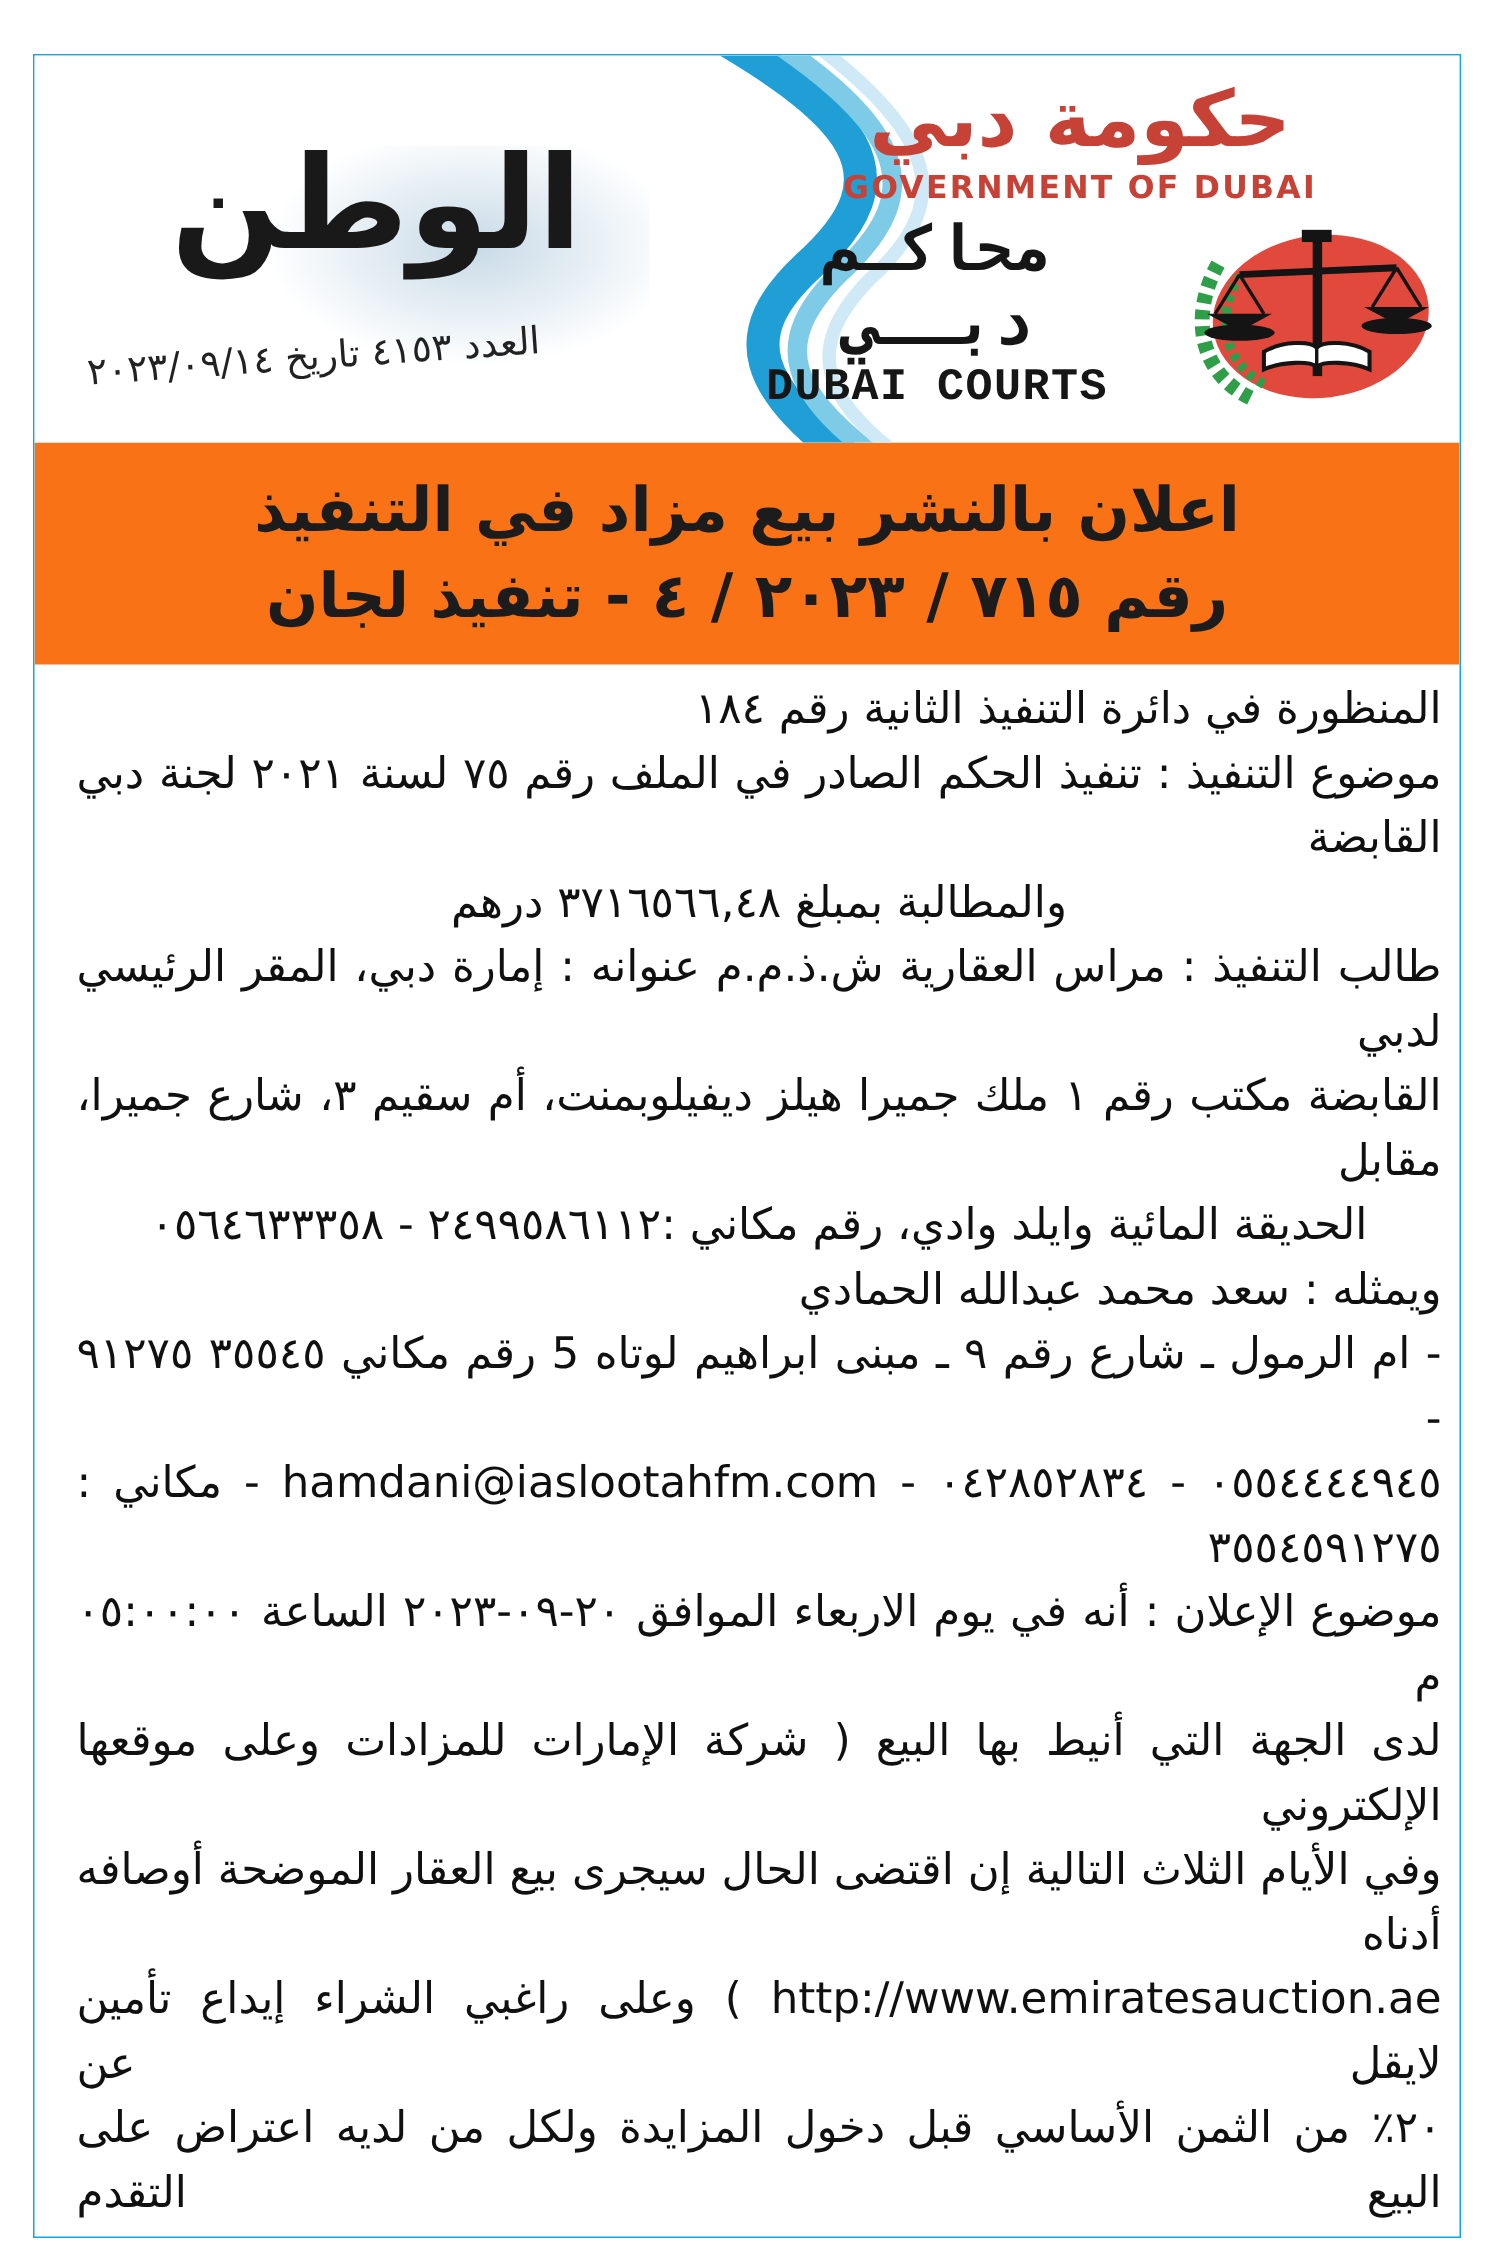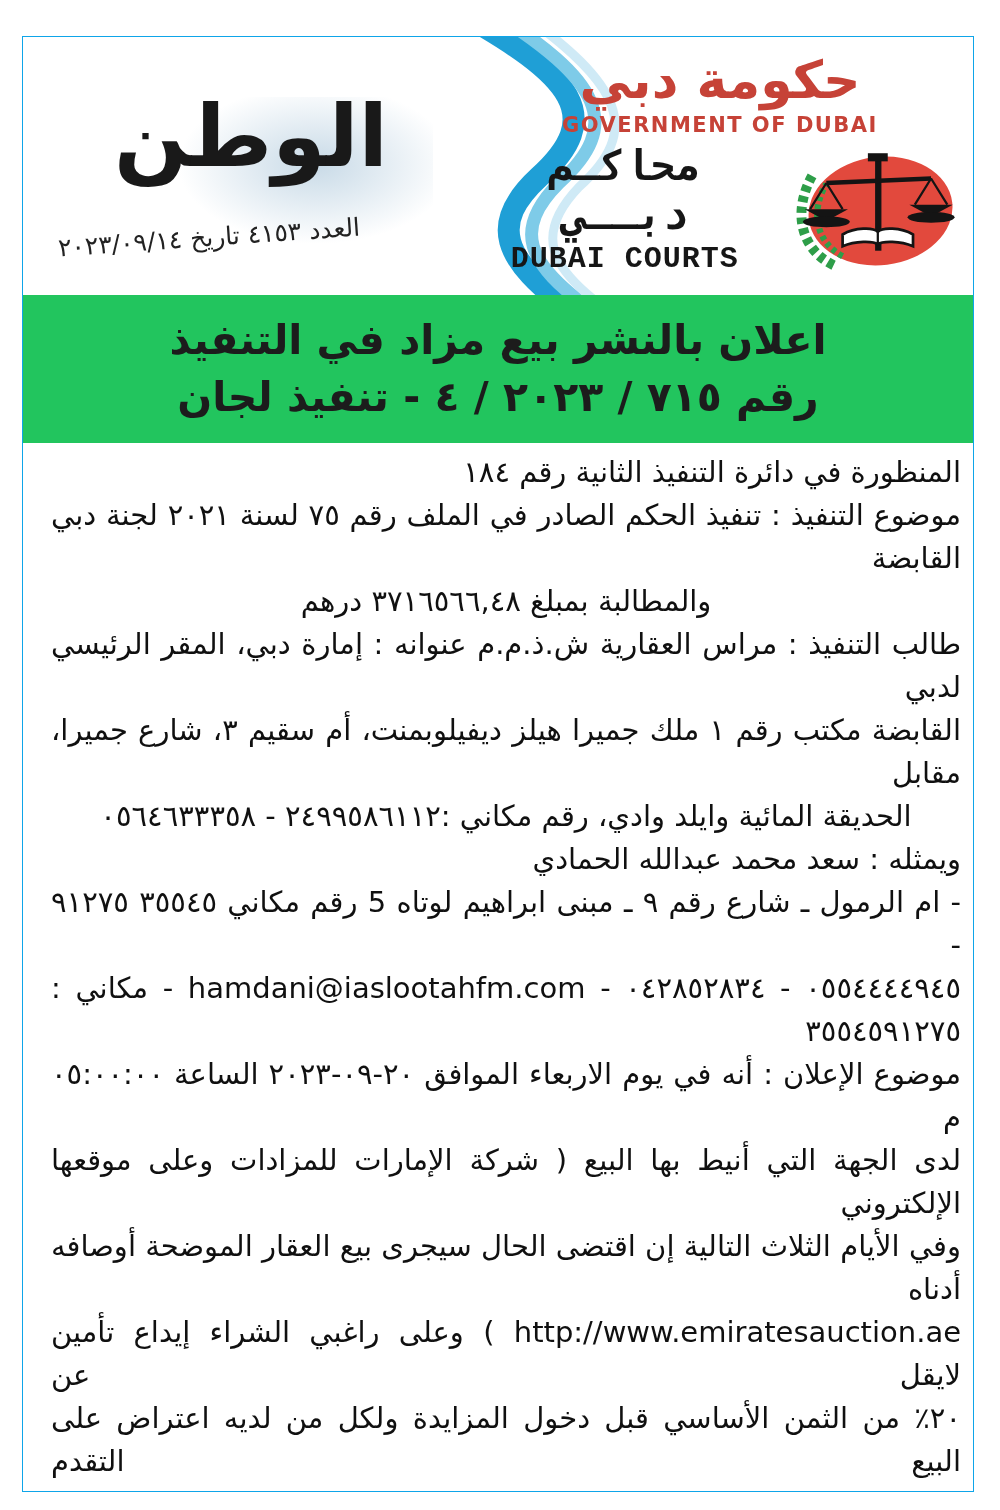--- a/index.html
+++ b/index.html
@@ -29,21 +29,21 @@
   .wave{position:absolute;left:318px;top:-6px;}
   .gov{position:absolute;right:18px;top:12px;width:470px;text-align:center;}
   .gov-ar{font-size:52px;font-weight:700;color:#c64237;direction:rtl;line-height:1.2;}
   .gov-en{font-size:21px;font-weight:700;color:#c64237;letter-spacing:1.5px;margin-top:2px;}
   .courts-row{display:flex;align-items:center;justify-content:center;gap:10px;margin-top:8px;font-family:Liberation Mono, monospace;}
   .courts-names{text-align:center;}
   .courts-ar{font-size:42px;font-weight:800;color:#161616;direction:rtl;line-height:1.15;}
   .courts-en{font-size:30px;font-weight:900;color:#161616;letter-spacing:1px;}
   
   .titlebar{
-    background:#22c55e;height:148px;display:flex;flex-direction:column;
+    background:#f97316;height:148px;display:flex;flex-direction:column;
     justify-content:center;align-items:center;gap:12px;text-align:center;
     font-weight:900;font-size:41px;color:#1c1c1c;direction:rtl;line-height:1.1;
   }
   
   .body-text{padding:8px 12px 0;direction:rtl;font-size:29px;color:#101010;}
   .line{line-height:43px;margin-left:16px;}
   .line.j{text-align:justify;text-align-last:justify;}
   .line.c{text-align:center;}
   .line.r{text-align:right;}
 </style>

